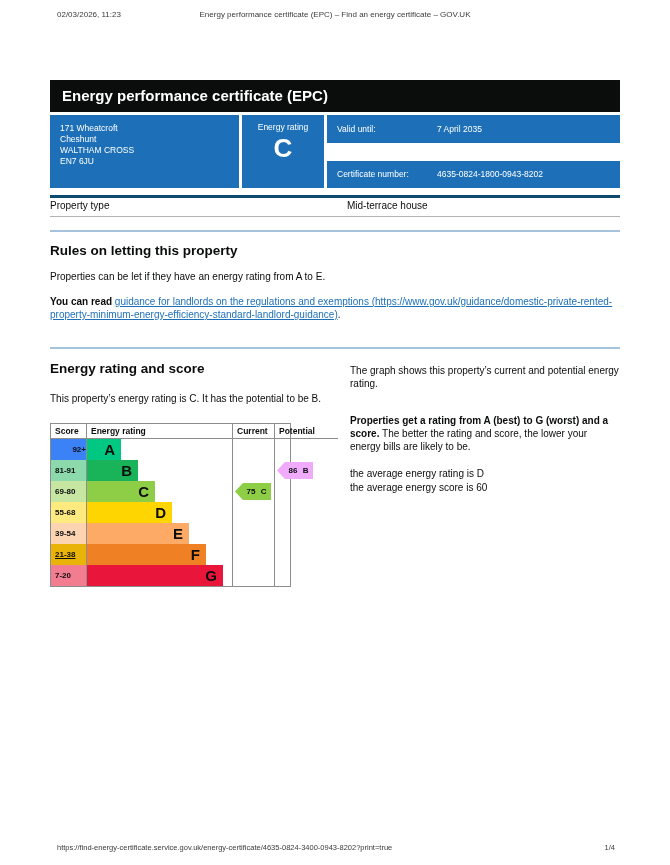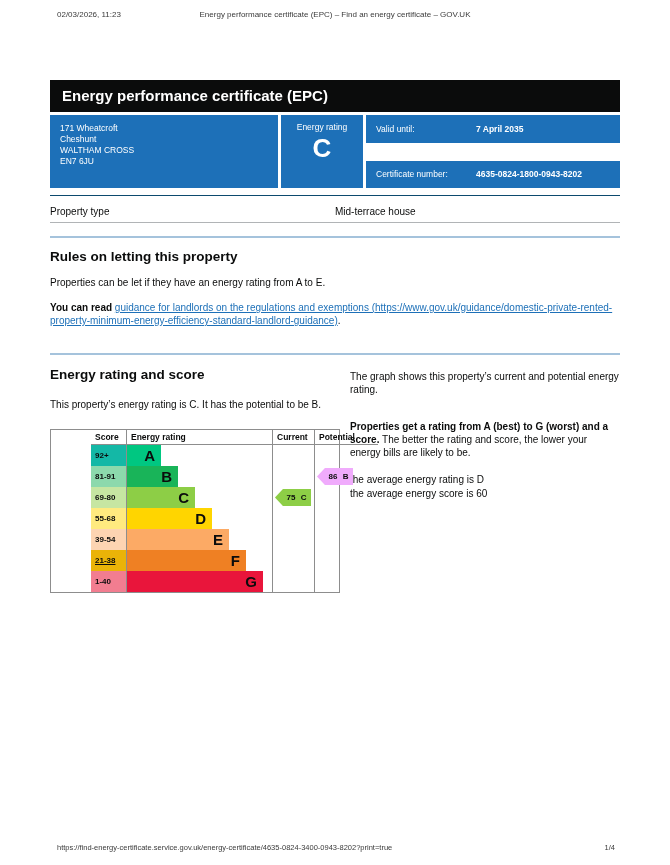--- a/index.html
+++ b/index.html
@@ -16,30 +16,30 @@
   .ph-title { text-align: center; }
   .page-footer { position: absolute; bottom: 13px; left: 57px; right: 55px; font-size: 7.5px; color: #3a3a3a; display: flex; justify-content: space-between; }
 
   
   .page-content { position: absolute; top: 62px; left: 50px; width: 570px; margin-top: 18px; }
 
   .black-banner { background: #0b0c0c; color: #ffffff; font-weight: bold; font-size: 15px; padding: 8px 12px; line-height: 16px; }
 
   .blue-banner { display: flex; gap: 3px; margin-top: 3px; height: 73px; }
   .bb-cell { background: #1d70b8; color: #ffffff; }
-  .bb-address { width: 228px; padding: 8px 10px; font-size: 8.5px; line-height: 11px; }
+  .bb-address { width: 189px; padding: 8px 10px; font-size: 8.5px; line-height: 11px; }
   .bb-rating { width: 82px; text-align: center; padding-top: 7px; font-size: 8.5px; }
   .bb-rating-letter { font-size: 26px; font-weight: bold; line-height: 30px; margin-top: 1px; }
   .bb-details { flex: 1; display: flex; flex-direction: column; gap: 18px; }
   .bb-row { background: #1d70b8; color: #fff; flex: 1; display: flex; align-items: center; padding: 0 10px; font-size: 8.5px; }
   .bb-row-label { width: 100px; flex: none; }
-  .bb-row-value { font-weight: bold; text-align: center; }
+  .bb-row-value { font-weight: normal; text-align: center; }
 
   .summary-table { margin-top: 7px; font-size: 10px; }
-  .st-row { display: flex; border-top: 1px solid #0c4a6e; padding: 10px 0 5px 0; }
+  .st-row { display: flex; border-top: 3px solid #0c4a6e; padding: 2px 0 5px 0; gap: 12px; }
   .st-row:last-child { border-bottom: 1px solid #b1b4b6; }
   .st-label { width: 285px; }
   .st-value { flex: 1; }
 
   .blue-rule { border: none; height: 2px; background: #a5c3dc; margin-top: 13px; }
 
   h2.section-heading { font-size: 13.5px; font-weight: bold; margin-top: 11px; }
   p.body-text { font-size: 10px; line-height: 13px; margin-top: 12px; }
   .link-text { color: #1d70b8; text-decoration: underline; }
   .bold { font-weight: bold; }
@@ -47,21 +47,21 @@
   .two-col { display: flex; margin-top: 12px; }
   .col-left { width: 288px; flex: none; }
   .col-right { margin-left: 12px; flex: 1; }
   .col-right .rc-p1 { margin-top: 3px; }
   .col-right .rc-p2 { margin-top: 24px; }
   .col-right .rc-p3 { margin-top: 22px; }
   .col-right .rc-avg { font-size: 10px; line-height: 13.5px; margin-top: 14px; }
   .improve-link-p { margin-top: 23px; }
 
   
-  .epc-chart { margin-top: 18px; display: grid; grid-template-columns: 35px 146px 42px 64px; border: 1px solid #8d8d8d; width: 290px; background: #fff; padding-left: 40px; }
+  .epc-chart { margin-top: 18px; display: grid; grid-template-columns: 35px 146px 42px 64px; border: 1px solid #8d8d8d; width: 241px; background: #fff; }
   .ch-cell { border-left: 1px solid #8d8d8d; }
   .ch-cell.first { border-left: none; }
   .ch-head { border-bottom: 1px solid #8d8d8d; font-size: 8.5px; font-weight: bold; height: 15px; line-height: 14px; padding-left: 4px; }
   .ch-score { font-size: 8px; font-weight: bold; height: 21px; line-height: 21px; padding-left: 4px; }
   .ch-bar-cell { height: 21px; }
   .ch-bar { height: 21px; display: flex; align-items: center; justify-content: flex-end; padding-right: 6px; font-size: 15px; font-weight: bold; color: #0b0c0c; }
   .ch-pointer-cell { height: 21px; position: relative; }
   .ch-arrow { position: absolute; top: 2px; left: 2px; width: 36px; height: 17px; clip-path: polygon(0 50%, 22% 0, 100% 0, 100% 100%, 22% 100%); display: flex; align-items: center; justify-content: center; padding-left: 7px; font-size: 8px; font-weight: bold; word-spacing: 3px; color: #0b0c0c; }
 </style>
 </head>
@@ -118,21 +118,21 @@
 
   <div class="two-col">
     <div class="col-left">
       <h2 class="section-heading" style="margin-top:0;">Energy rating and score</h2>
       <p class="body-text" style="margin-top:16px;">This property’s energy rating is C. It has the potential to be B.</p>
       <div class="epc-chart">
           <div class="ch-cell ch-head first">Score</div>
           <div class="ch-cell ch-head">Energy rating</div>
           <div class="ch-cell ch-head">Current</div>
           <div class="ch-cell ch-head">Potential</div>
-          <div class="ch-cell ch-score first" style="background: #14b8a6;">92+</div>
+          <div class="ch-cell ch-score first" style="background: #3b82f6; text-align: right;">92+</div>
           <div class="ch-cell ch-bar-cell">
             <div class="ch-bar" style="background: rgb(0, 199, 129); width: 34px;">A</div>
           </div>
           <div class="ch-cell ch-pointer-cell"></div>
           <div class="ch-cell ch-pointer-cell"></div>
           <div class="ch-cell ch-score first" style="background: rgb(140, 217, 172);">81-91</div>
           <div class="ch-cell ch-bar-cell">
             <div class="ch-bar" style="background: rgb(25, 180, 89); width: 51px;">B</div>
           </div>
           <div class="ch-cell ch-pointer-cell"></div>
@@ -158,21 +158,21 @@
             <div class="ch-bar" style="background: rgb(252, 170, 101); width: 102px;">E</div>
           </div>
           <div class="ch-cell ch-pointer-cell"></div>
           <div class="ch-cell ch-pointer-cell"></div>
           <div class="ch-cell ch-score first" style="background: #eab308; text-decoration: underline;">21-38</div>
           <div class="ch-cell ch-bar-cell">
             <div class="ch-bar" style="background: rgb(239, 128, 35); width: 119px;">F</div>
           </div>
           <div class="ch-cell ch-pointer-cell"></div>
           <div class="ch-cell ch-pointer-cell"></div>
-          <div class="ch-cell ch-score first" style="background: rgb(242, 125, 144);">1-40</div>
+          <div class="ch-cell ch-score first" style="background: rgb(242, 125, 144);">7-20</div>
           <div class="ch-cell ch-bar-cell">
             <div class="ch-bar" style="background: rgb(233, 21, 59); width: 136px;">G</div>
           </div>
           <div class="ch-cell ch-pointer-cell"></div>
           <div class="ch-cell ch-pointer-cell"></div>
         </div>
     </div>
     <div class="col-right">
       <p class="body-text rc-p1">The graph shows this property’s current and potential energy rating.</p>
       <p class="body-text rc-p2"><span class="bold">Properties get a rating from A (best) to G (worst) and a score.</span><span> The better the rating and score, the lower your energy bills are likely to be.</span></p>

